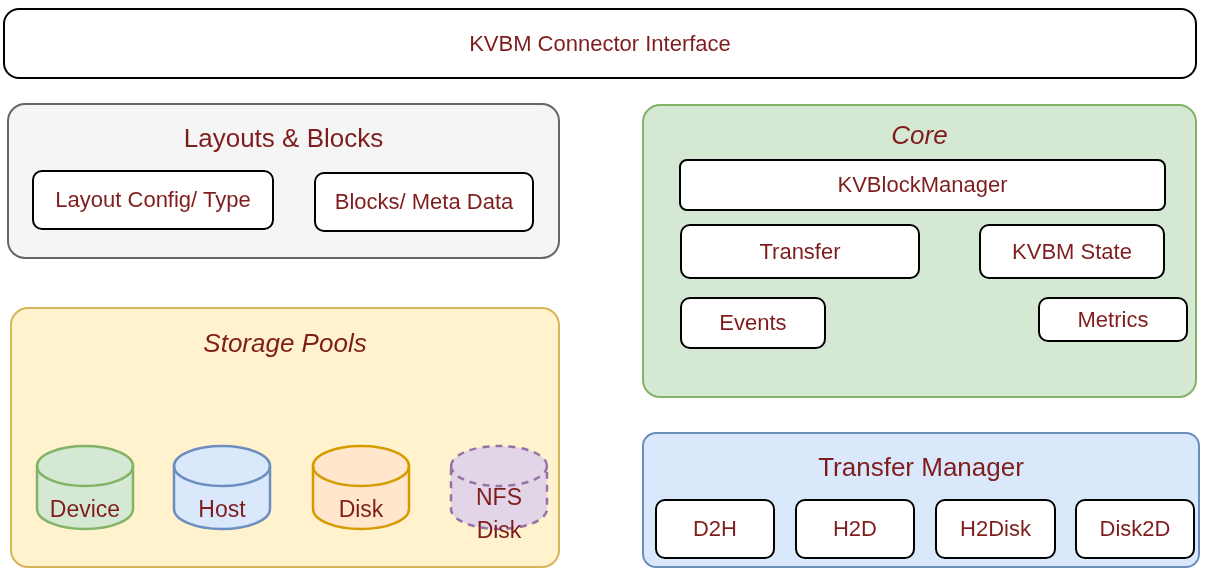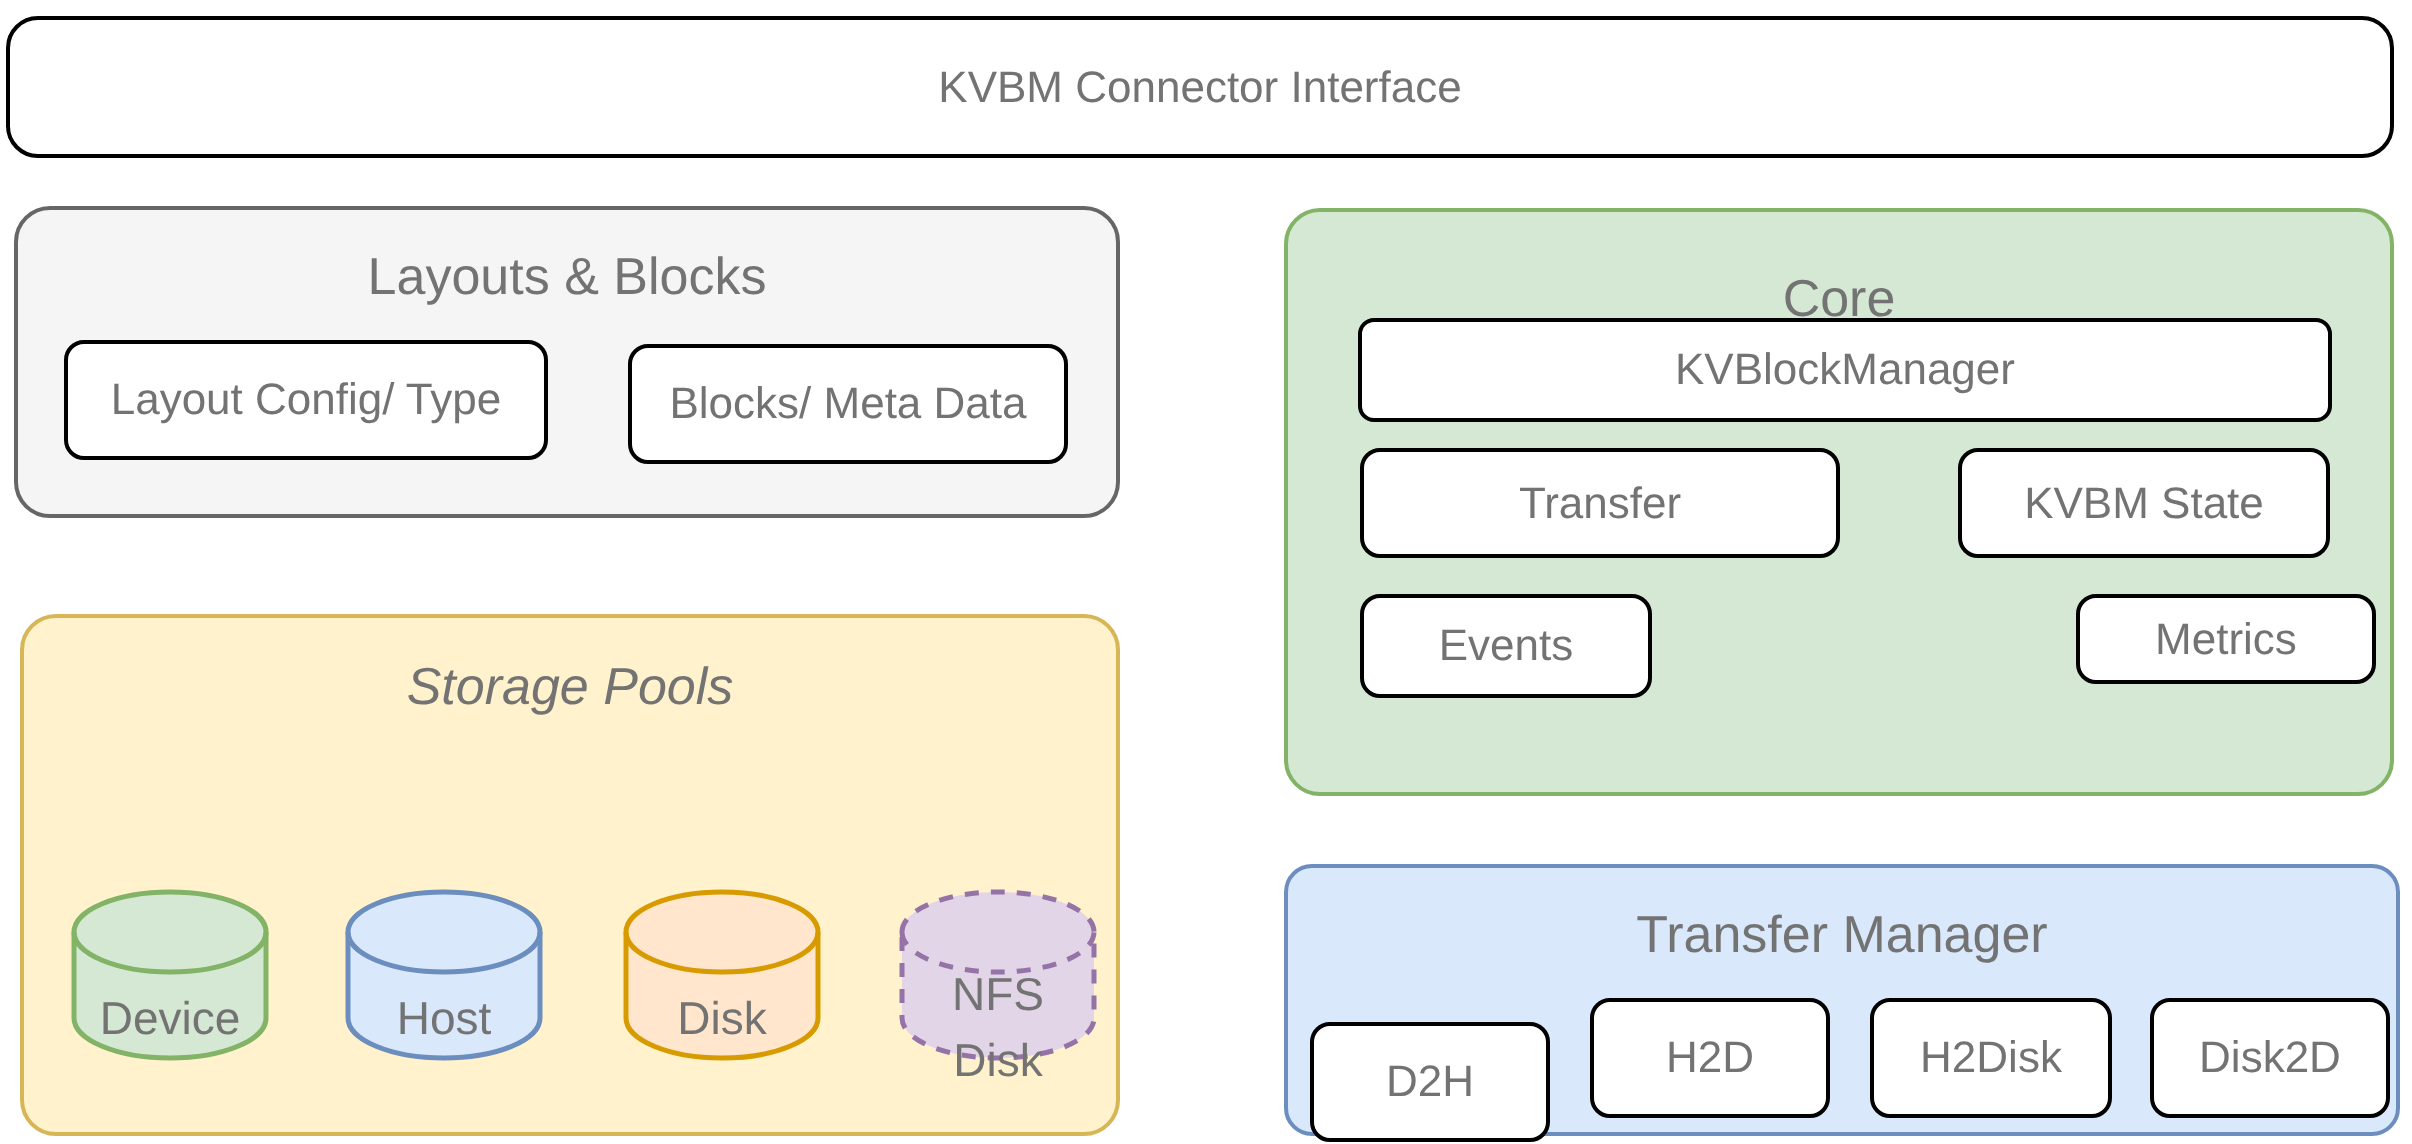--- a/index.html
+++ b/index.html
@@ -2,21 +2,21 @@
 <html><head>
 <meta charset="utf-8">
 <style>
   html, body { margin: 0; padding: 0; background: #ffffff; }
   .canvas {
     position: relative;
     width: 1206px;
     height: 572px;
     background: #ffffff;
     font-family: "Liberation Sans", sans-serif;
-    color: #737373;
+    color: #7f1d1d;
     overflow: hidden;
   }
   .abs { position: absolute; box-sizing: border-box; }
   .rounded-container {
     border: 2px solid;
     border-radius: 18px;
   }
   .title-box {
     background: #ffffff;
     border: 2px solid #000000;
@@ -76,21 +76,21 @@
     <div class="section-title" style="top:18px;">Layouts &amp; Blocks</div>
     <div class="white-box" style="left:23px; top:65px; width:242px; height:60px;">
       <span>Layout Config/ Type</span>
     </div>
     <div class="white-box" style="left:305px; top:67px; width:220px; height:60px;">
       <span>Blocks/ Meta Data</span>
     </div>
   </div>
 
   <div class="abs rounded-container sec-core" style="left:642px; top:104px; width:555px; height:294px;">
-    <div class="section-title" style="top:28px;">Core</div>
+    <div class="section-title" style="top:14px;font-style:italic;">Core</div>
     <div class="white-box wide-box" style="left:35px; top:53px; width:487px; height:52px;">
       <span>KVBlockManager</span>
     </div>
     <div class="white-box" style="left:36px; top:118px; width:240px; height:55px;">
       <span>Transfer</span>
     </div>
     <div class="white-box" style="left:335px; top:118px; width:186px; height:55px;">
       <span>KVBM State</span>
     </div>
     <div class="white-box" style="left:36px; top:191px; width:146px; height:52px;">
@@ -133,21 +133,21 @@
         <path d="M2,21 A48,20 0 0 1 98,21 L98,64 A48,20 0 0 1 2,64 Z" stroke-width="2.5" stroke-dasharray="7 6" fill="#E1D5E7" stroke="#9673A6"></path>
         <path d="M2,21 A48,20 0 0 0 98,21" fill="none" stroke-width="2.5" stroke-dasharray="7 6" stroke="#9673A6"></path>
       </svg>
       <div class="pool-label two-line">NFS
 Disk</div>
     </div>
   </div>
 
   <div class="abs rounded-container sec-transfer" style="left:642px; top:432px; width:558px; height:136px;padding-left:36px;">
     <div class="section-title" style="top:18px;">Transfer Manager</div>
-    <div class="white-box" style="left:11px; top:65px; width:120px; height:60px;margin-top:12px;">
+    <div class="white-box" style="left:11px; top:65px; width:120px; height:60px;">
       <span>D2H</span>
     </div>
     <div class="white-box" style="left:151px; top:65px; width:120px; height:60px;">
       <span>H2D</span>
     </div>
     <div class="white-box" style="left:291px; top:65px; width:121px; height:60px;">
       <span>H2Disk</span>
     </div>
     <div class="white-box" style="left:431px; top:65px; width:120px; height:60px;">
       <span>Disk2D</span>

